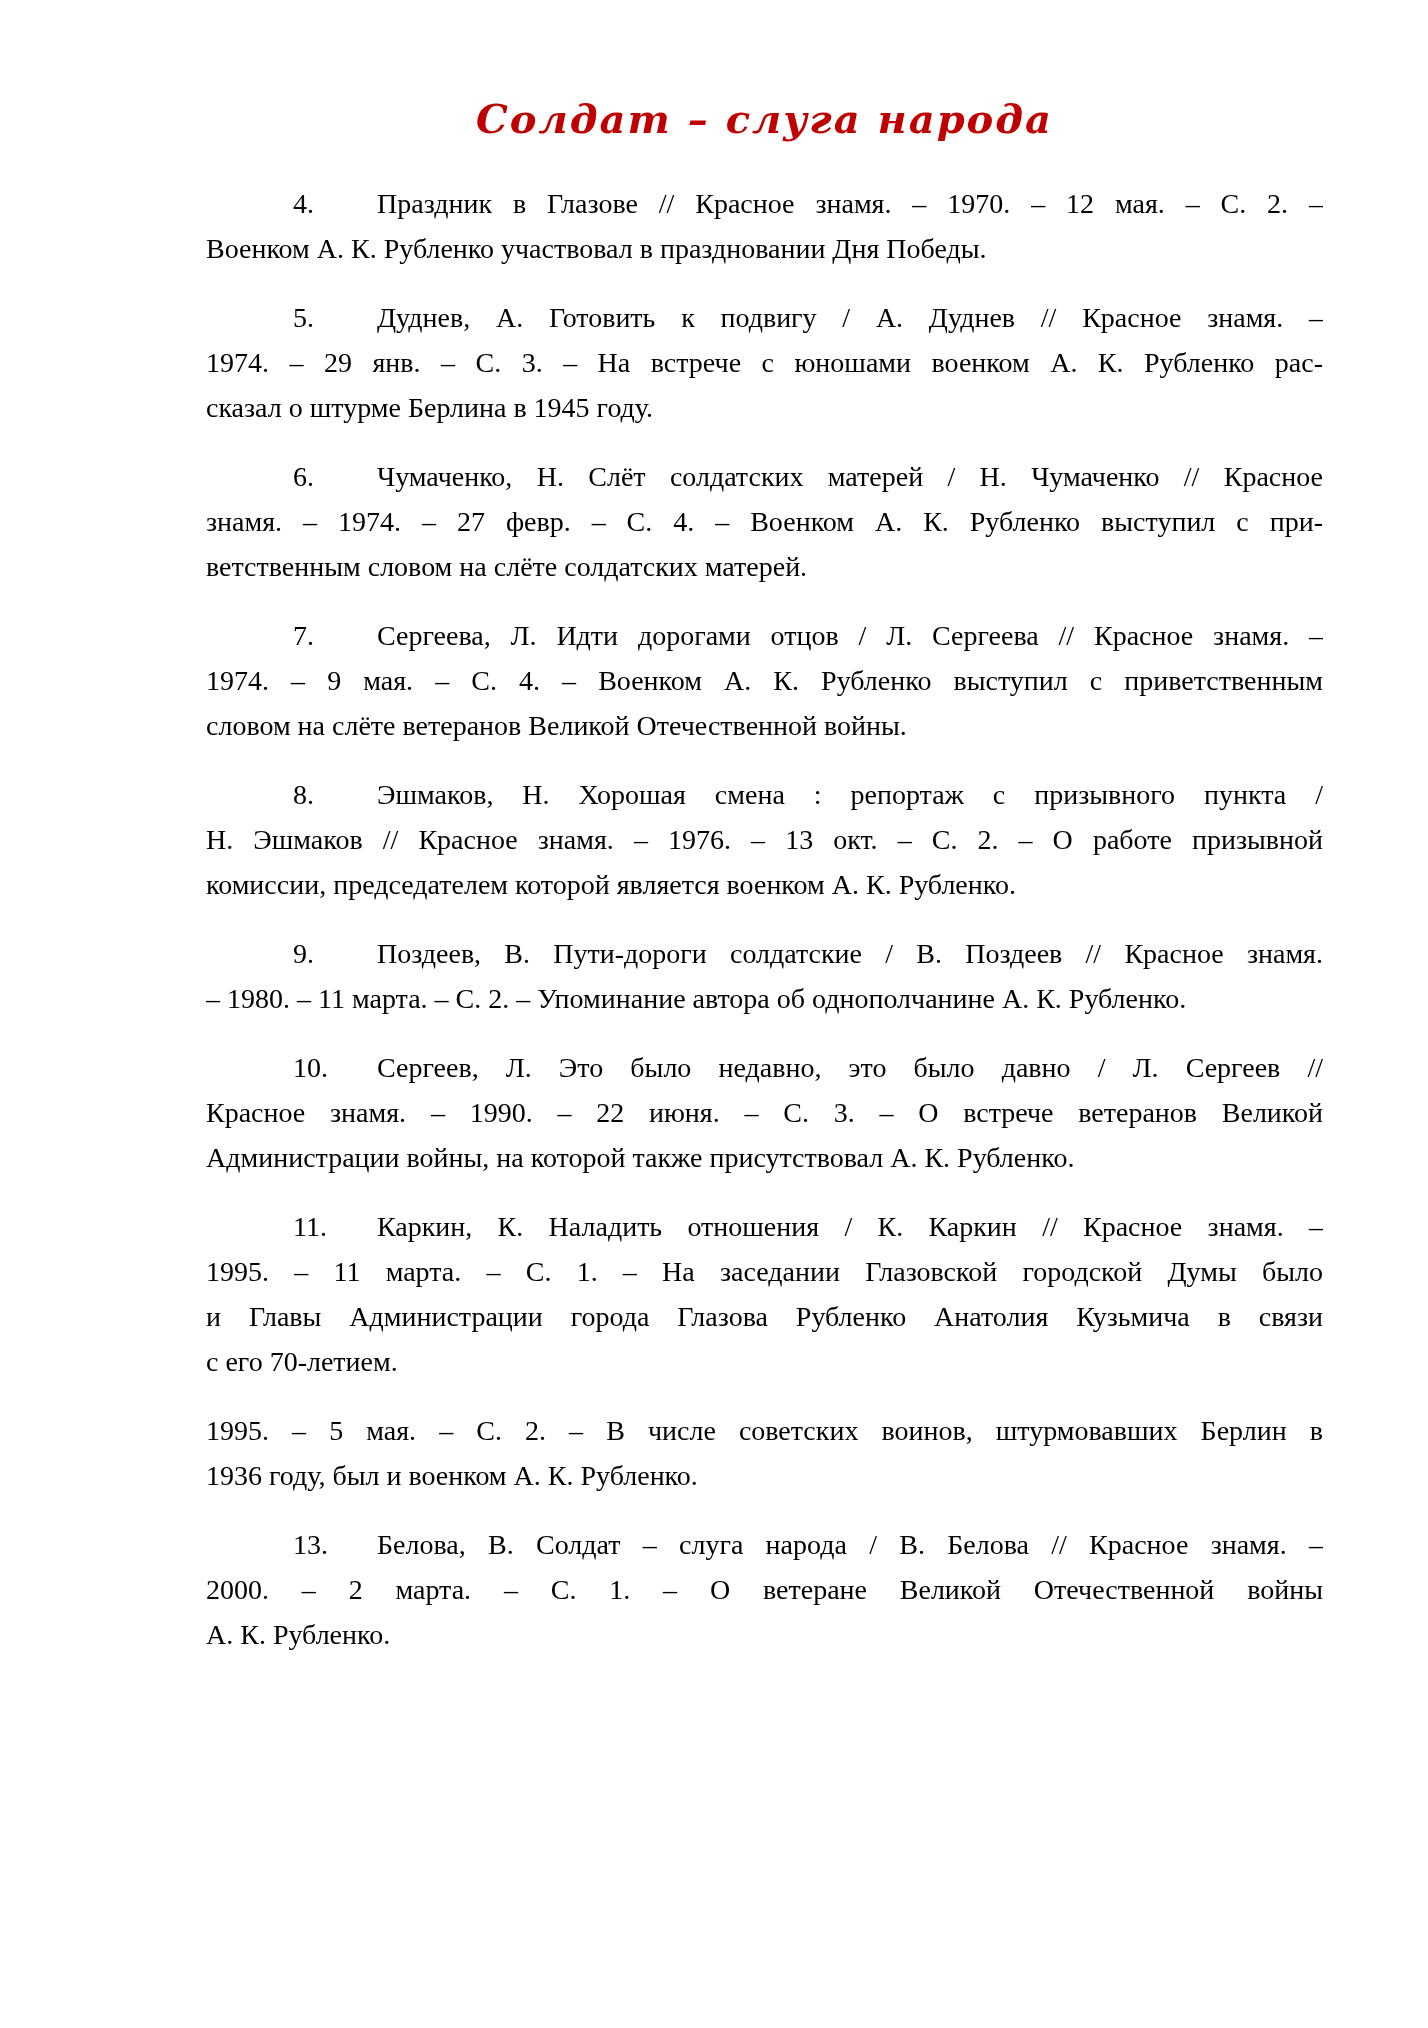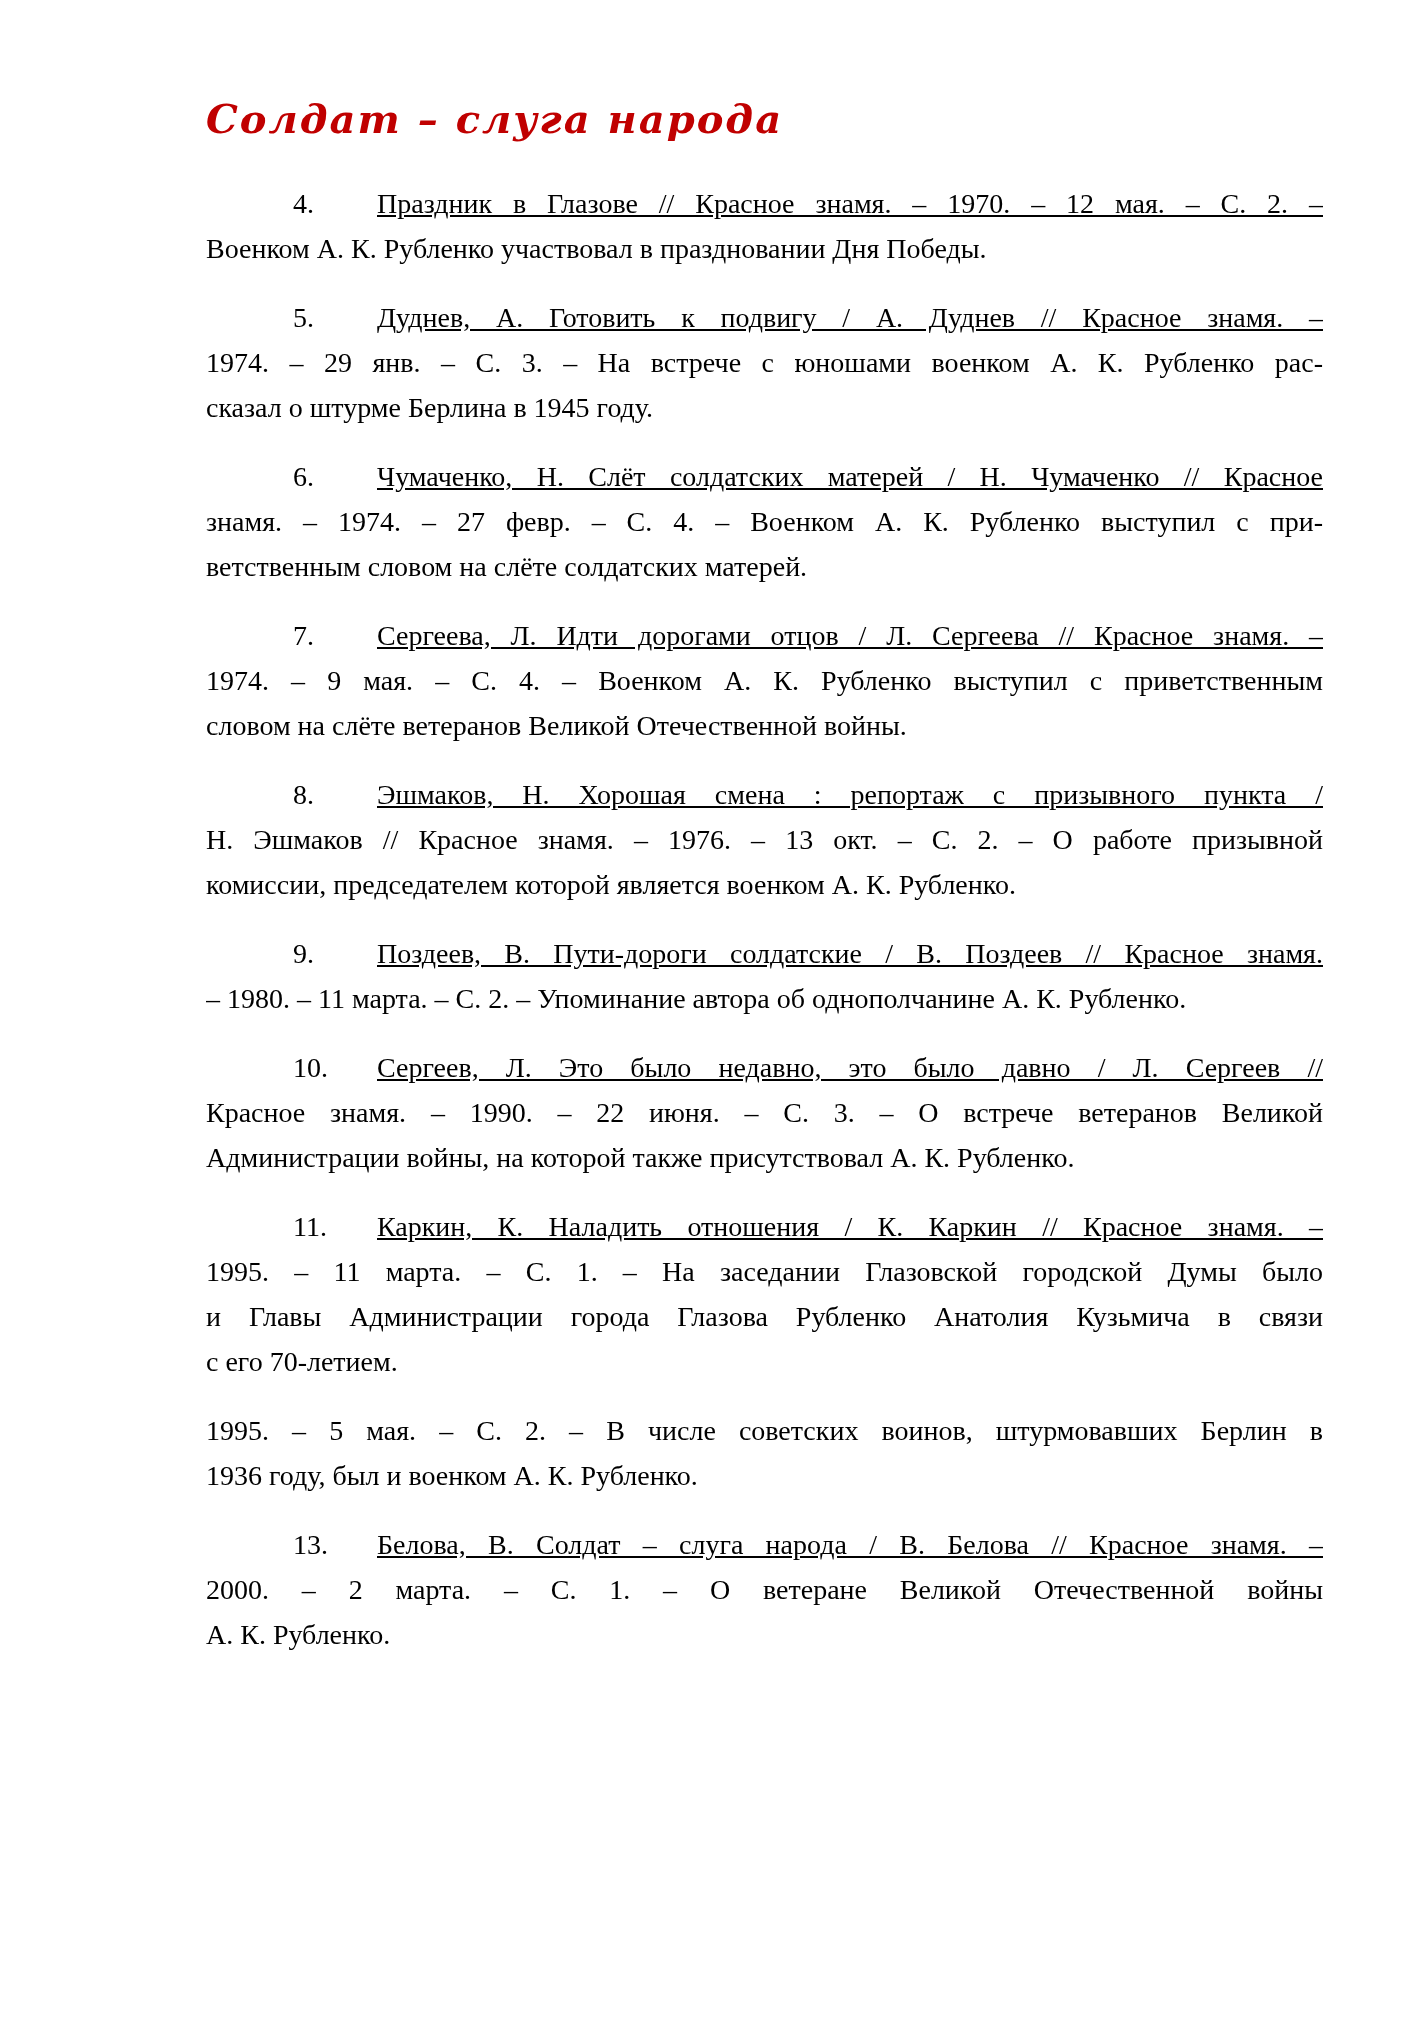--- a/index.html
+++ b/index.html
@@ -19,21 +19,21 @@
     top: 0;
     width: 1117px;
     font-family: "Liberation Serif", serif;
     font-size: 28px;
     color: #000000;
   }
   .doc-title {
     margin: 0;
     padding-top: 90px;
     height: 58px;
-    text-align: left;
+    text-align: center;
     font-family: "DejaVu Serif", serif;
     font-style: italic;
     font-weight: bold;
     font-size: 40px;
     letter-spacing: 2px;
     line-height: 58px;
   }
   .entries {
     padding-top: 33px;
   }
@@ -43,21 +43,20 @@
   .line {
     height: 45px;
     line-height: 45px;
     overflow: hidden;
     text-align: justify;
     text-align-last: justify;
     white-space: normal;
   }
   .line.first {
     padding-left: 87px;
-    text-decoration: underline;
   }
   .line.last {
     text-align-last: left;
   }
   .num {
     display: inline-block;
     width: 84px;
     text-align: left;
   }
 </style>

